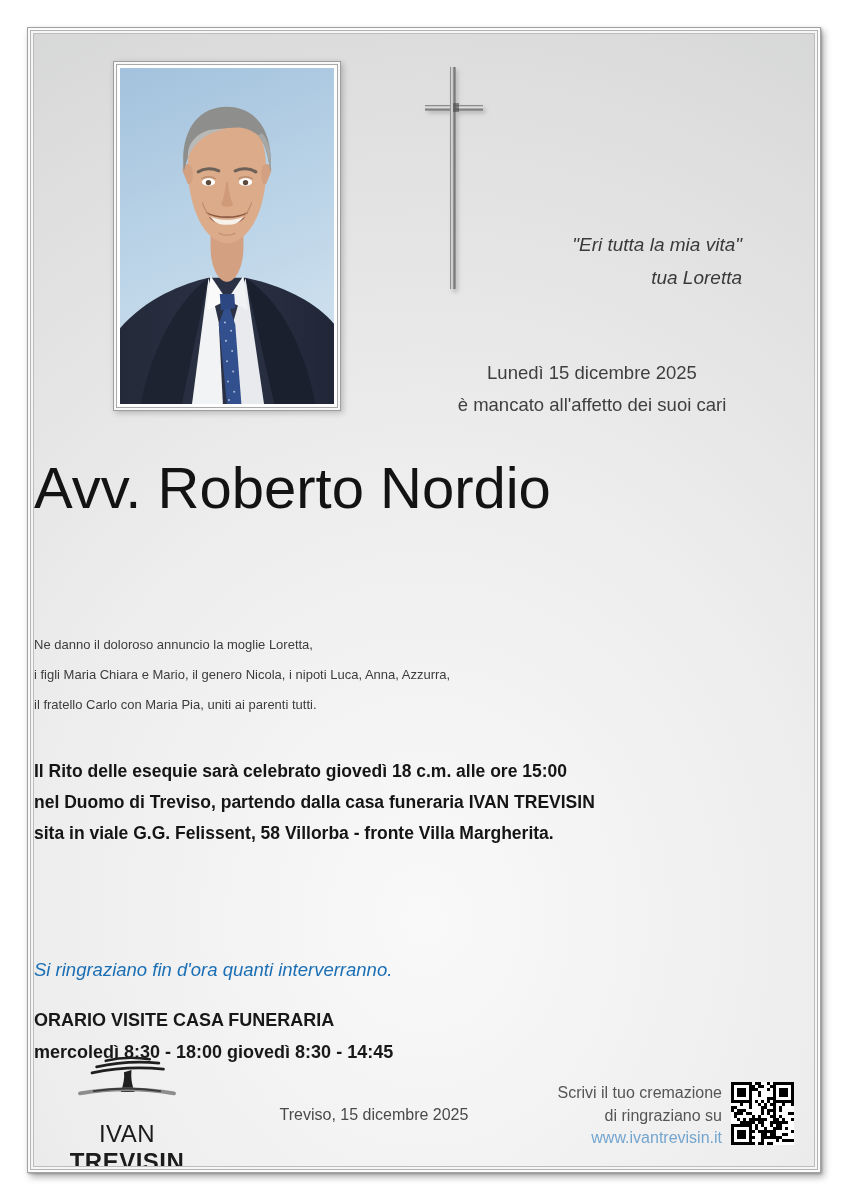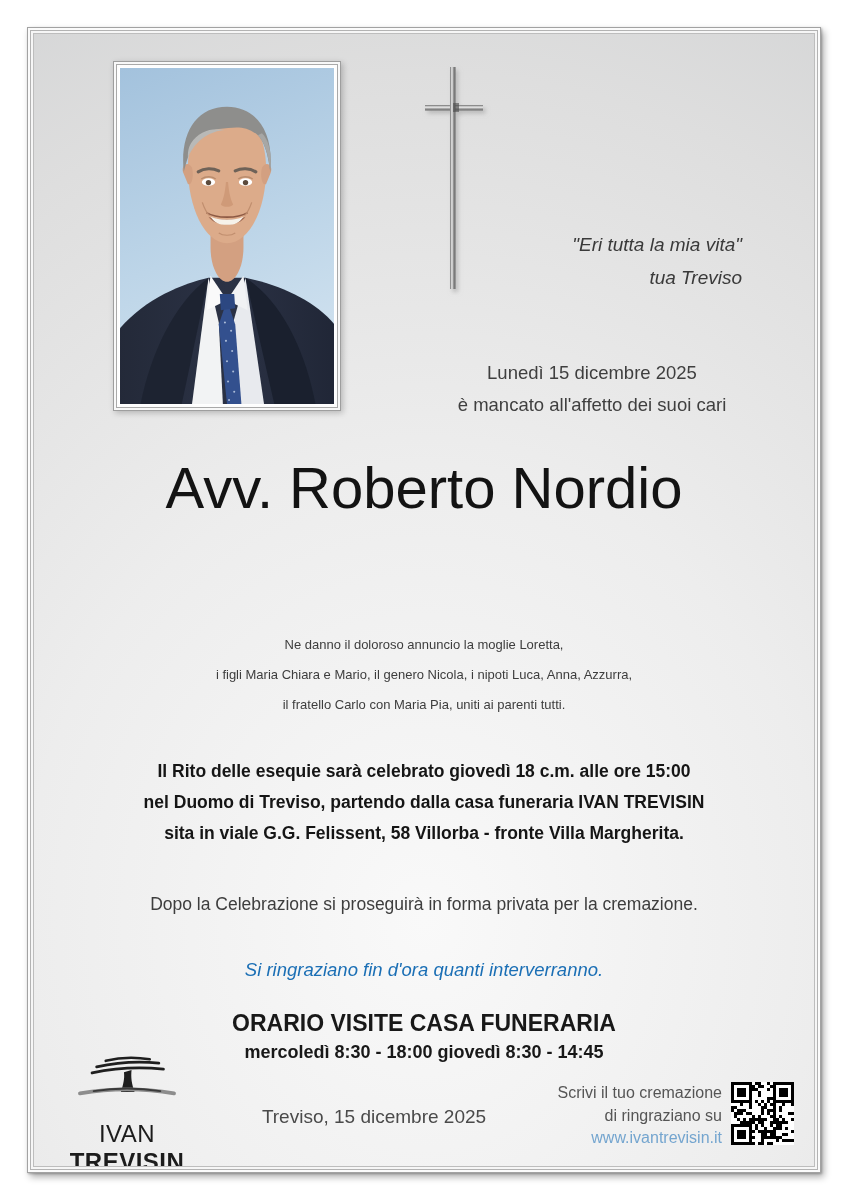--- a/index.html
+++ b/index.html
@@ -15,21 +15,21 @@
     box-shadow:
       inset 0 0 0 2px #fbfbfb,
       inset 0 0 0 3px #b3b3b3,
       inset 0 0 0 5px #f6f6f6,
       inset 0 0 0 6px #bdbdbd,
       3px 4px 7px rgba(0,0,0,.32),
       1px 1px 2px rgba(0,0,0,.25);
   }
   .content{position:absolute;inset:6px;overflow:hidden;}
   .abs{position:absolute;}
-  .center{left:0;right:0;text-align:center;}
+  .center{left:0;right:0;}
 
   .photo-frame{
     left:79px;top:27px;width:214px;height:336px;
     background:#fff;
     border:1px solid #9e9e9e;
     padding:6px;
     box-shadow:
       inset 0 0 0 2px #f8f8f8,
       inset 0 0 0 3px #a9a9a9,
       inset 0 0 0 5px #fdfdfd,
@@ -44,36 +44,36 @@
   .death{top:315px;left:407px;width:302px;text-align:center;
     font-size:18.5px;line-height:32px;color:#3f3f3f;margin-top:8px;}
 
   .title{top:420px;font-size:58px;letter-spacing:0;color:#131313;font-weight:500;}
   .age{top:537px;font-size:20px;color:#3a3a3a;}
 
   .announce{top:596px;font-size:13px;line-height:30px;color:#3d3d3d;}
   .funeral{top:722px;font-size:17.5px;line-height:31px;font-weight:700;color:#151515;}
   .cremation{top:860px;font-size:17.5px;color:#3d3d3d;}
   .thanks{top:925px;font-size:18.5px;font-weight:400;font-style:italic;color:var(--accent,#1b6fb5);}
-  .orario-title{top:976px;font-size:23px;font-weight:700;color:#181818;}
+  .orario-title{top:976px;font-size:18px;font-weight:700;color:#181818;}
   .orario-hours{top:1008px;font-size:18px;font-weight:700;color:#181818;}
 
   .logo{left:8px;top:1020px;width:170px;text-align:center;color:#222;}
   .logo .name{font-size:24px;letter-spacing:.5px;color:#1c1c1c;margin-top:18px;}
   .logo .name .light{font-weight:300;}
   .logo .name .bold{font-weight:700;}
   .logo .sub{font-size:13.5px;letter-spacing:2px;color:#4a4a4a;margin-top:12px;}
   .logo .phone{font-size:12.5px;font-weight:700;color:#2a2a2a;margin-top:4px;
     display:flex;align-items:center;justify-content:center;gap:4px;flex-direction:column;}
   .phone-badge{display:inline-flex;align-items:center;justify-content:center;
     width:13px;height:13px;border:1.3px solid #2a2a2a;border-radius:50%;
     font-size:8px;line-height:1;font-weight:700;}
 
   .footer-date{top:1072px;left:180px;width:320px;text-align:center;
-    font-size:19px;color:#4a4a4a;}
+    font-size:16px;color:#4a4a4a;}
 
   .condolence{top:1048px;right:92px;text-align:right;font-size:16px;line-height:22.5px;color:#555;}
   .condolence .link{color:#74a5cf;}
   .qr{left:697px;top:1048px;width:63px;height:63px;background:#fff;}
   .qr svg{display:block;}
 </style>
 </head>
 <body>
 
 <div class="card">
@@ -174,21 +174,21 @@
         <g filter="url(#softsh)">
           <rect x="12" y="44" width="58" height="5.5" fill="url(#barH)"></rect>
           <rect x="37" y="6" width="5.5" height="222" fill="url(#barV)"></rect>
           <rect x="40" y="42" width="6" height="9" fill="#4e4e4e" opacity="0.65"></rect>
         </g>
       </svg>
     </div>
 
     <div class="abs quote">
       <div>"Eri tutta la mia vita"</div>
-      <div>tua Treviso</div>
+      <div>tua Loretta</div>
     </div>
 
     <div class="abs death">
       <div>Lunedì 15 dicembre 2025</div>
       <div>è mancato all'affetto dei suoi cari</div>
     </div>
 
     <div class="abs center title">Avv. Roberto Nordio</div>
 
     <div class="abs center announce">
@@ -196,21 +196,20 @@
       <div>i figli Maria Chiara e Mario, il genero Nicola, i nipoti Luca, Anna, Azzurra,</div>
       <div>il fratello Carlo con Maria Pia, uniti ai parenti tutti.</div>
     </div>
 
     <div class="abs center funeral">
       <div>Il Rito delle esequie sarà celebrato giovedì 18 c.m. alle ore 15:00</div>
       <div>nel Duomo di Treviso, partendo dalla casa funeraria IVAN TREVISIN</div>
       <div>sita in viale G.G. Felissent, 58 Villorba - fronte Villa Margherita.</div>
     </div>
 
-    <div class="abs center cremation">Dopo la Celebrazione si proseguirà in forma privata per la cremazione.</div>
 
     <div class="abs center thanks">Si ringraziano fin d'ora quanti interverranno.</div>
 
     <div class="abs center orario-title">ORARIO VISITE CASA FUNERARIA</div>
     <div class="abs center orario-hours">mercoledì 8:30 - 18:00 giovedì 8:30 - 14:45</div>
 
     <div class="abs logo">
       <svg viewBox="0 0 140 58" width="140" height="44">
         <g stroke="#1f1f1f" fill="none" stroke-linecap="round">
           <path d="M42,9 Q70,2 100,7" stroke-width="3.4"></path>

